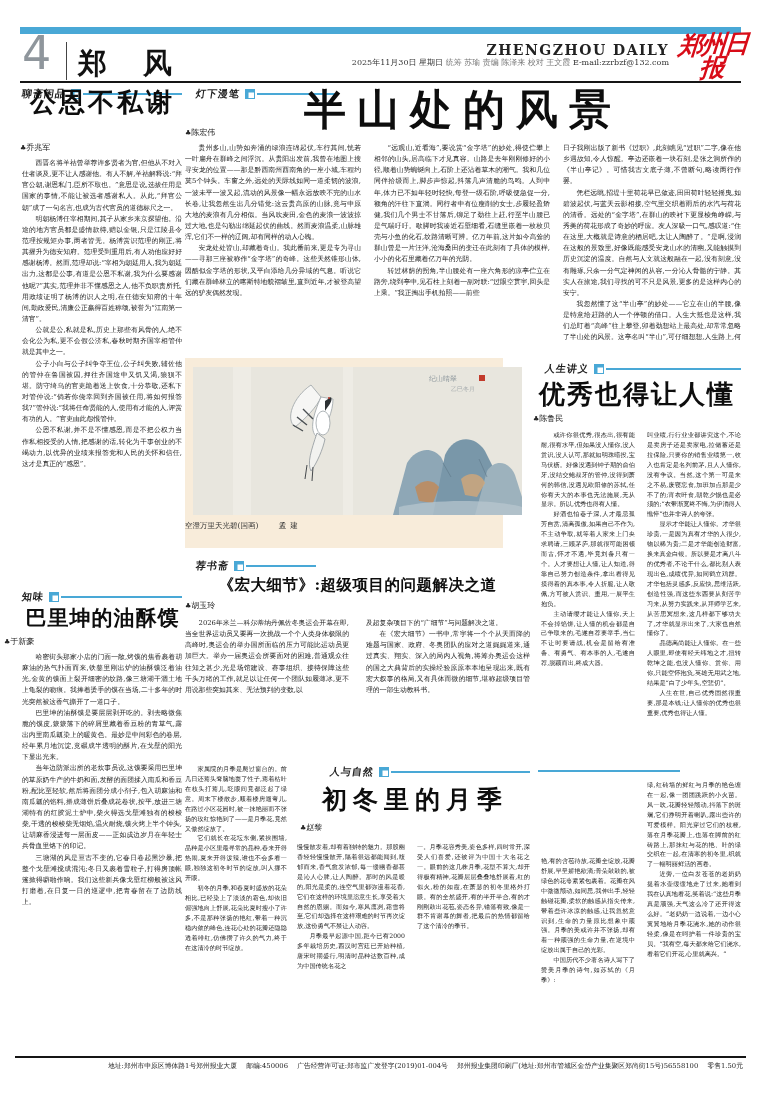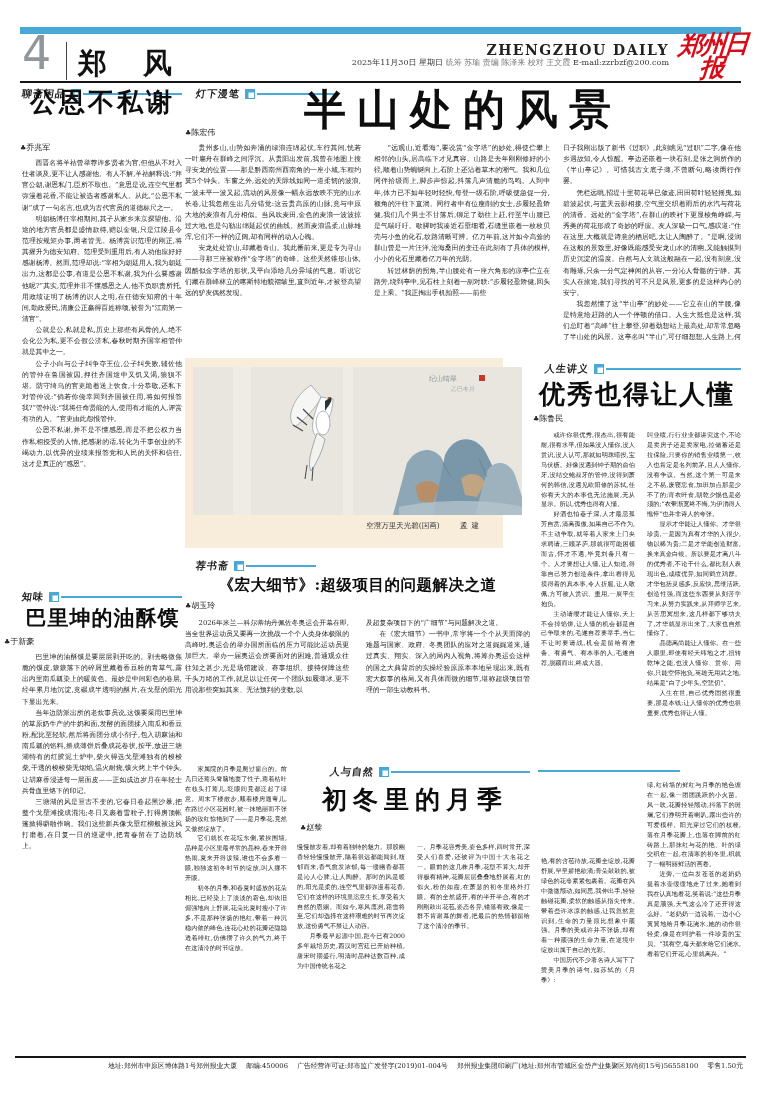--- a/index.html
+++ b/index.html
@@ -36,21 +36,21 @@
 
   
   .col{font-size:6.8px;line-height:1.64;text-align:justify;overflow:hidden;color:#1d1d1d;}
   .col p{margin:0;text-indent:2em;}
   .col p.cont{text-indent:0;}
   .col.small{font-size:6.2px;line-height:1.6;}
 
   
   .painting{left:185px;top:358px;width:318px;height:190px;background:#f8ecda;}
   .painting .canvas{position:absolute;left:8px;top:9px;width:329px;height:148px;overflow:hidden;}
-  .caption{position:absolute;left:0;right:20px;top:163px;text-align:right;font-size:7.5px;color:#333;}
+  .caption{position:absolute;left:0;right:20px;top:163px;text-align:left;font-size:7.5px;color:#333;}
   .caption .artist{margin-left:18px;letter-spacing:4px;}
 
   
   .bluecut{height:1.5px;background:#49a8d6;}
 
   
   .footrule{left:15px;top:1056px;width:731px;height:1.5px;background:#151515;}
   .footline{left:108px;top:1061px;width:635px;display:flex;justify-content:space-between;
             font-size:6.8px;color:#222;white-space:nowrap;}
 </style>
@@ -60,67 +60,68 @@
 <div class="page">
 
   <div class="abs topband"></div>
   <div class="abs pageno">4</div>
   <div class="abs vrule"></div>
   <div class="abs secname">郑 风</div>
   <div class="abs mast-en">ZHENGZHOU DAILY</div>
   <div class="abs dateline">
     <span>2025年11月30日 星期日</span>
     <span class="dim">统筹 苏瑜  责编 陈泽来  校对 王文霞</span>
-    <span>E-mail:zzrbzf@200.com</span>
+    <span>E-mail:zzrbzf@132.com</span>
   </div>
   <div class="abs logo">郑州日报</div>
   <div class="abs headrule"></div>
 
   <div class="abs slabel" style="left:22px;top:88px;width:160px;">
     <span class="txt">聊斋闲品</span>
     <span class="sq"></span>
       <span class="ln"></span>
   </div>
   <div class="abs title" style="left:20px;top:88px;width:165px;font-size:26px;letter-spacing:3px;">公恩不私谢</div>
   <div class="abs author" style="left:20px;top:142px;width:165px;"><span class="club">♣</span><span>乔兆军</span></div>
   <div class="abs col" style="left:22px;top:158px;width:160px;height:428px;">
-      <p>西晋名将羊祜曾举荐许多贤者为官,但他从不对入仕者谈及,更不让人感谢他。有人不解,羊祜解释说:“拜官公朝,谢恩私门,臣所不取也。”意思是说,连空气里都弥漫着花香,不能让被选者感谢私人。从此,“公恩不私谢”成了一句名言,也成为古代官员的道德标尺之一。</p>
+      <p>西晋名将羊祜曾举荐许多贤者为官,但他从不对入仕者谈及,更不让人感谢他。有人不解,羊祜解释说:“拜官公朝,谢恩私门,臣所不取也。”意思是说,选拔任用是国家的事情,不能让被选者感谢私人。从此,“拜官公朝”成了一句名言,也成为古代官员的道德标尺之一。</p>
       <p>明朝杨溥任宰相期间,其子从家乡来京探望他。沿途的地方官员都是盛情款待,赠以金银,只是江陵县令范理按规矩办事,两者皆无。杨溥赏识范理的刚正,将其擢升为德安知府。范理受到重用后,有人劝他应好好感谢杨溥。然而,范理却说:“宰相为朝廷用人,我为朝廷出力,这都是公事,有道是公恩不私谢,我为什么要感谢他呢?”其实,范理并非不懂感恩之人,他不负职责所托,用政绩证明了杨溥的识人之明,在任德安知府的十年间,勤政爱民,清廉公正赢得百姓称颂,被誉为“江南第一清官”。</p>
       <p>公就是公,私就是私,历史上那些有风骨的人,绝不会化公为私,更不会假公济私,春秋时期齐国宰相管仲就是其中之一。</p>
       <p>公子小白与公子纠争夺王位,公子纠失败,辅佐他的管仲在鲁国被囚,押往齐国途中又饥又渴,狼狈不堪。防守绮乌的官吏跪着送上饮食,十分恭敬,还私下对管仲说:“倘若你侥幸回到齐国被任用,将如何报答我?”管仲说:“我将任命贤能的人,使用有才能的人,评赏有功的人。”官吏由此怨恨管仲。</p>
       <p>公恩不私谢,并不是不懂感恩,而是不把公权力当作私相授受的人情,把感谢的话,转化为干事创业的不竭动力,以优异的业绩来报答党和人民的关怀和信任,这才是真正的“感恩”。</p>
     </div>
 
   <div class="abs slabel" style="left:22px;top:591px;width:160px;">
     <span class="txt">知味</span>
     <span class="sq"></span>
       <span class="ln"></span>
   </div>
   <div class="abs title" style="left:20px;top:606px;width:165px;font-size:21px;letter-spacing:1px;">巴里坤的油酥馍</div>
   <div class="abs author" style="left:4px;top:636px;width:165px;"><span class="club">♣</span><span>于新豪</span></div>
   <div class="abs col" style="left:22px;top:652px;width:160px;height:396px;">
+      <p>哈密街头那家小店的门面一敞,烤馍的焦香裹着胡麻油的热气扑面而来,铁鏊里刚出炉的油酥馍泛着油光,金黄的馍面上裂开细密的纹路,像三塘湖干涸土地上龟裂的吻痕。我捧着烫手的馍在当场,二十多年的时光突然被这香气撕开了一道口子。</p>
       <p>巴里坤的油酥馍是要层层剥开吃的。剥去略微焦脆的馍皮,簌簌落下的碎屑里藏着香豆粉的青草气,露出内里南瓜瓤染上的暖黄色。最妙是中间彩色的卷层,经年累月地沉淀,竟碾成半透明的酥片,在戈壁的阳光下显出光来。</p>
       <p>当年边防派出所的老炊事员说,这馍要采用巴里坤的草原奶牛产的牛奶和面,发酵的面团揉入南瓜和香豆粉,配比至轻软,然后将面团分成小剂子,包入胡麻油和南瓜瓤的馅料,擀成薄饼后叠成花卷状,按平,放进三塘湖特有的红胶泥土炉中,柴火得选戈壁滩独有的梭梭柴,干透的梭梭柴无烟焰,温火耐烧,馍火烤上半个钟头,让胡麻香浸进每一层面皮——正如戍边岁月在年轻士兵骨血里烙下的印记。</p>
       <p>三塘湖的风是亘古不变的,它春日卷起黑沙暴,把整个戈壁滩搅成混沌;冬日又裹着雪粒子,打得房顶帐篷掀得噼啪作响。我们这些新兵像戈壁红柳般被这风打磨着,在日复一日的巡逻中,把青春留在了边防线上。</p>
     </div>
 
   <div class="abs slabel" style="left:196px;top:88px;width:140px;">
     <span class="txt">灯下漫笔</span>
     <span class="sq"></span>
       <span class="ln"></span>
   </div>
   <div class="abs title" style="left:185px;top:86px;width:556px;font-size:42px;letter-spacing:11px;">半山处的风景</div>
   <div class="abs author" style="left:185px;top:127px;width:556px;"><span class="club">♣</span><span>陈宏伟</span></div>
   <div class="abs col" style="left:185px;top:143px;width:176px;height:202px;">
       <p>贵州多山,山势如奔涌的绿浪连绵起伏,车行其间,恍若一叶扁舟在群峰之间浮沉。从贵阳出发前,我曾在地图上搜寻安龙的位置——那是黔西南州西南角的一座小城,车程约莫5个钟头。车窗之外,远处的天际线如同一道柔韧的波浪,一波未平一波又起,流动的风景像一幅永远放映不完的山水长卷,让我忽然生出几分错觉:这云贵高原的山脉,竟与中原大地的麦浪有几分相似。当风吹麦田,金色的麦浪一波波掠过大地,也是勾勒出绵延起伏的曲线。然而麦浪温柔,山脉雄浑,它们不一样的辽阔,却有同样的动人心魄。</p>
       <p>安龙处处皆山,却藏着奇山。我此番前来,更是专为寻山——寻那三座被称作“金字塔”的奇峰。这些天然锥形山体,因酷似金字塔的形状,又平白添给几分异域的气息。听说它们藏在群峰林立的喀斯特地貌褶皱里,直到近年,才被登高望远的驴友偶然发现。</p>
     </div>
   <div class="abs col" style="left:374px;top:143px;width:176px;height:202px;">
       <p>“远观山,近看海”,要说赏“金字塔”的妙处,得使伫攀上相邻的山头,居高临下才见真容。山路是去年刚刚修好的小径,顺着山势蜿蜒向上,石阶上还沾着草木的潮气。我和几位同伴拾级而上,脚步声惊起,抖落几声清脆的鸟鸣。人到中年,体力已不如年轻时轻快,每登一级石阶,呼吸便急促一分,额角的汗往下直淌。同行者中有位瘦削的女士,步履轻盈矫健,我们几个男士不甘落后,铆足了劲往上赶,行至半山腰已是气喘吁吁。歇脚时我凑近石壁细看,石缝里嵌着一枚枚贝壳与小鱼的化石,纹路清晰可辨。亿万年前,这片如今高耸的群山曾是一片汪洋,沧海桑田的变迁在此刻有了具体的模样,小小的化石里藏着亿万年的光阴。</p>
-      <p>转过林荫的拐角,半山腰处有一座六角形的凉亭伫立在路旁,绕到亭中,见石柱上刻着一副对联:“步履轻盈矫健,回头是上乘。”我正掏出手机拍照——前些</p>
+      <p>转过林荫的拐角,半山腰处有一座六角形的凉亭伫立在路旁,绕到亭中,见石柱上刻着一副对联:“过眼空贯宇,回头是上乘。”我正掏出手机拍照——前些</p>
     </div>
   <div class="abs col" style="left:563px;top:143px;width:178px;height:202px;">
       <p class="cont">日子我刚出版了新书《过职》,此刻瞧见“过职”二字,像在他乡遇故知,令人惊醒。亭边还嵌着一块石刻,是张之洞所作的《半山亭记》。可惜我古文底子薄,不曾断句,略读两行作罢。</p>
       <p>凭栏远眺,招堤十里荷花早已敛迹,田田荷叶轻轻摇曳,如碧波起伏,与蓝天云影相接,空气里交织着雨后的水汽与荷花的清香。远处的“金字塔”,在群山的映衬下更显棱角峥嵘,与秀美的荷花形成了奇妙的呼应。友人深吸一口气,感叹道:“住在这里,大概就是诗意的栖居吧,太让人陶醉了。”是啊,浸润在这般的景致里,好像既能感受安龙山水的清幽,又能触摸到历史沉淀的温度。自然与人文就这般融在一起,没有刻意,没有雕琢,只余一分气定神闲的从容,一分沁人骨髓的宁静。其实人在旅途,我们寻找的可不只是风景,更多的是这样内心的安宁。</p>
       <p>我忽然懂了这“半山亭”的妙处——它立在山的半腰,像是特意给赶路的人一个停顿的借口。人生大抵也是这样,我们总盯着“高峰”往上攀登,卯着劲想站上最高处,却常常忽略了半山处的风景。这亭名叫“半山”,可仔细想想,人生路上,何处不是“半山”?每至艰难处,我们不妨且停停。</p>
     </div>
 
   <div class="abs painting">
     <div class="canvas">
       <svg width="329" height="148" viewBox="0 0 329 148">

